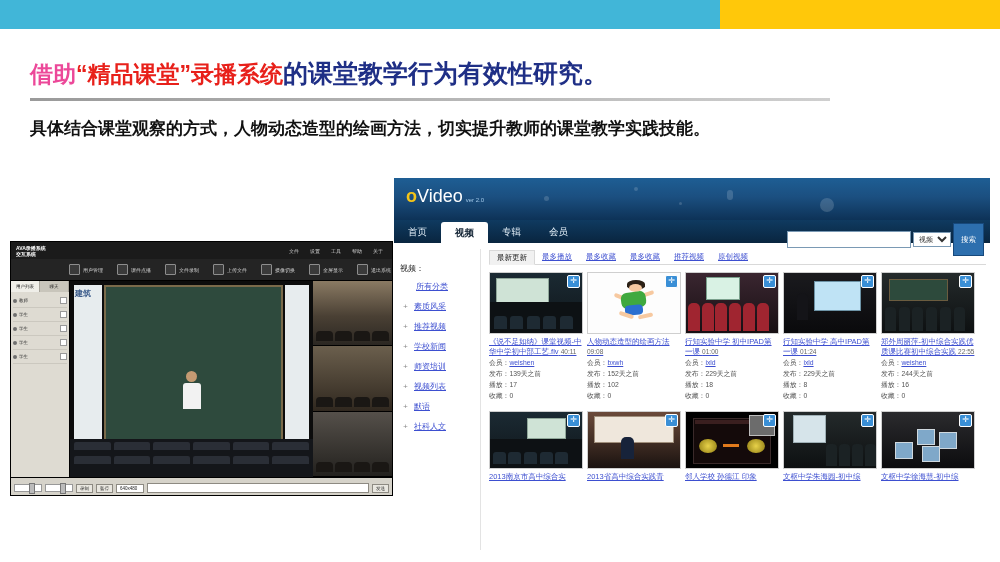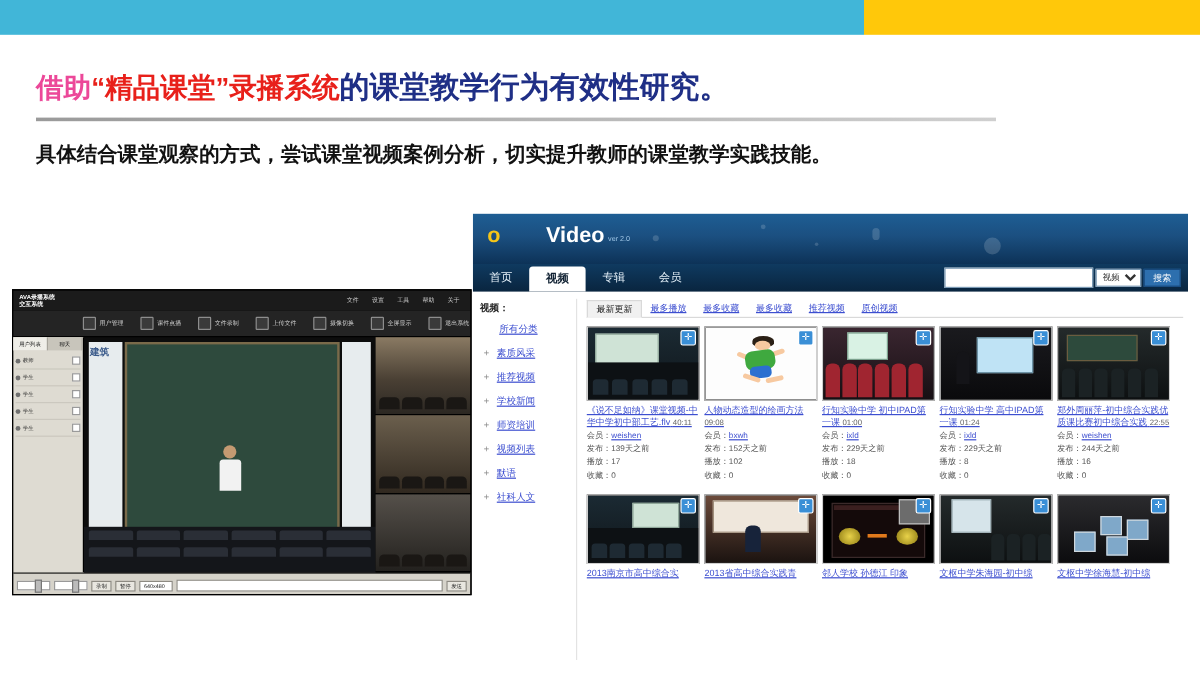--- a/index.html
+++ b/index.html
@@ -90,36 +90,36 @@
   
   .site{
     position:absolute;left:394px;top:178px;width:596px;height:372px;
     background:#fff;overflow:hidden;
   }
   .site-hd{height:42px;background:linear-gradient(180deg,#1e5e94 0%,#1b4f80 45%,#0d3257 100%);
            position:relative;overflow:hidden;}
   .site-hd .bub{position:absolute;border-radius:50%;background:rgba(255,255,255,.16);}
   .logo{position:absolute;left:12px;top:9px;display:flex;align-items:flex-end;}
   .logo .o{color:#f5c518;font-size:18px;font-weight:bold;line-height:18px;}
-  .logo .rest{color:#ffffff;font-size:18px;font-weight:bold;line-height:18px;margin-left:38px;}
+  .logo .rest{color:#ffffff;font-size:18px;font-weight:normal;line-height:18px;}
   .logo .ver{color:#9fc6e6;font-size:6px;margin-left:3px;margin-bottom:2px;}
   .site-nav{height:23px;background:linear-gradient(180deg,#0f3a60 0%,#09253f 100%);
             display:flex;align-items:stretch;position:relative;}
   .nav-item{padding:0 14px;line-height:23px;font-size:9.5px;color:#e2eef7;cursor:pointer;}
   .nav-item.active{background:#ffffff;color:#123;font-weight:bold;
                    border-radius:3px 3px 0 0;margin-top:2px;line-height:21px;}
   .search-wrap{position:absolute;right:6px;top:3px;display:flex;align-items:center;gap:2px;}
   .search-input{width:118px;height:13px;border:1px solid #7a99b4;background:#fff;}
   .search-sel{height:15px;font-size:7px;border:1px solid #7a99b4;background:#fff;color:#333;
               padding:0 1px;}
-  .search-btn{height:15px;font-size:7.5px;color:#fff;background:#2d6fae;border:1px solid #17497c;
+  .search-btn{height:33px;font-size:7.5px;color:#fff;background:#2d6fae;border:1px solid #17497c;
               padding:0 7px;line-height:13px;}
   .site-body{display:flex;padding-top:6px;}
   .side{width:76px;padding:2px 4px 0 6px;border-right:1px solid #e3e3e3;min-height:330px;}
-  .side-title{font-size:8px;color:#222;font-weight:bold;margin-bottom:7px;}
+  .side-title{font-size:8px;color:#222;font-weight:normal;margin-bottom:7px;margin-top:12px;}
   .side-link{font-size:8px;color:#3d4fd0;text-decoration:underline;display:block;
              padding-left:14px;margin-bottom:9px;position:relative;cursor:pointer;}
   .side-link.all{padding-left:16px;}
   .plus{position:absolute;left:3px;top:1px;color:#8a8a8a;font-size:8px;text-decoration:none;}
   .content{flex:1;padding:0 4px 0 8px;}
   .content-h{font-size:8.5px;font-weight:bold;color:#222;margin-bottom:4px;}
   .tabs{display:flex;align-items:flex-end;border-bottom:1px solid #d9d9d9;
         height:15px;margin-bottom:7px;}
   .tab{font-size:7.5px;padding:0 7px;line-height:14px;color:#3d4fd0;
        text-decoration:underline;cursor:pointer;}
@@ -202,21 +202,21 @@
   <div class="cyan"></div>
   <div class="yellow"></div>
 </div>
 
 <div class="headline">
   <div class="h1">
     <span class="blue">借助</span><span class="red">“精品课堂”录播系统</span><span class="blue-sm">的课堂教学行为有效性研究。</span>
   </div>
 </div>
 <div class="rule"></div>
-<div class="subline">具体结合课堂观察的方式，尝试课堂视频案例分析，切实提升教师的课堂教学实践技能。</div>
+<div class="subline">具体结合课堂观察的方式，人物动态造型的绘画方法，切实提升教师的课堂教学实践技能。</div>
 
 <div class="recorder">
 
   <div class="rec-titlebar">
     <div class="rec-logo">
       <span>AVA录播系统</span>
       <span>交互系统</span>
     </div>
     <div class="rec-winmenu">
       <span>文件</span>

